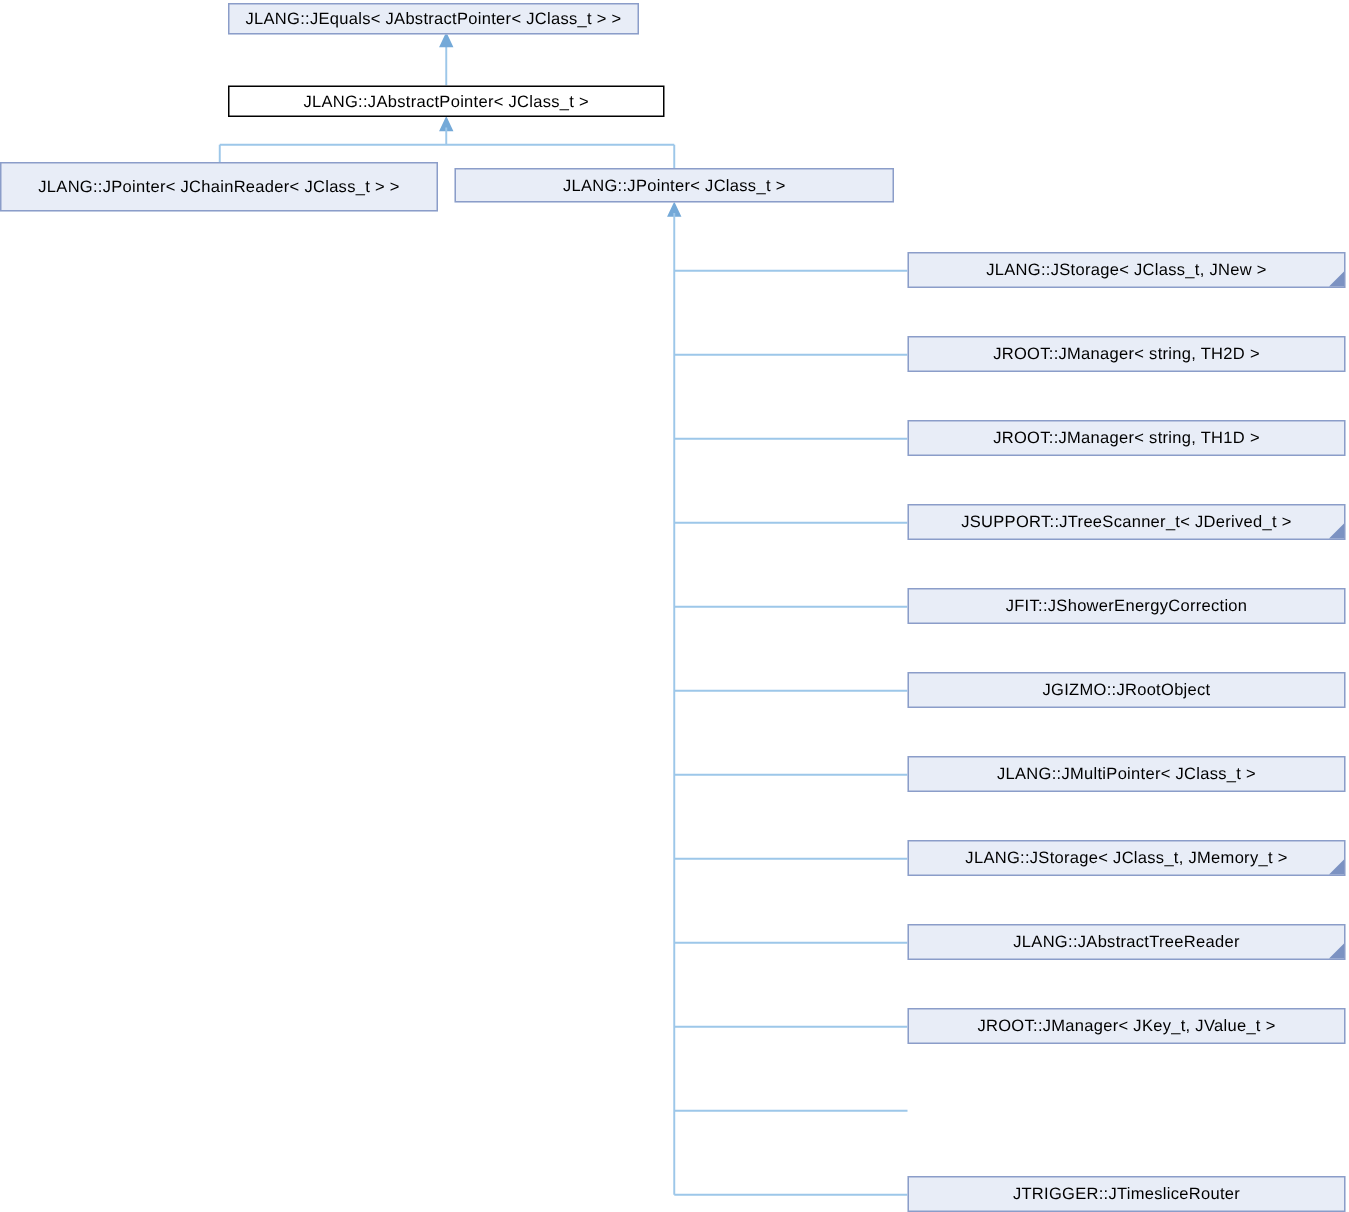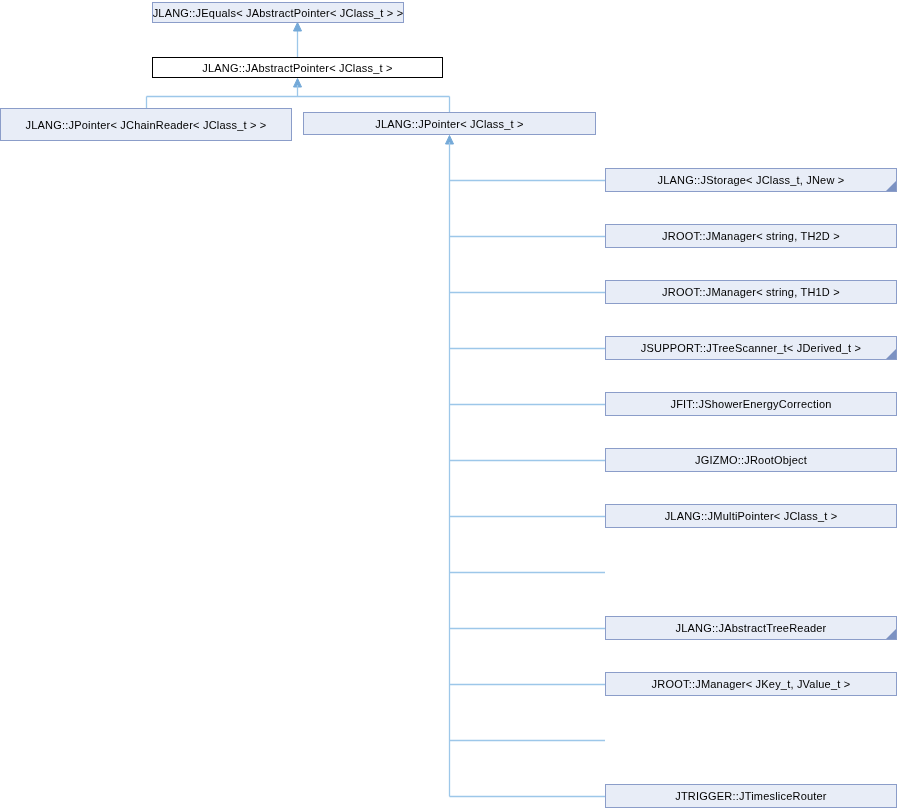--- a/index.html
+++ b/index.html
@@ -95,21 +95,21 @@
     <line x1="449.5" y1="404.5" x2="605" y2="404.5"></line>
     <line x1="449.5" y1="460.5" x2="605" y2="460.5"></line>
     <line x1="449.5" y1="516.5" x2="605" y2="516.5"></line>
     <line x1="449.5" y1="572.5" x2="605" y2="572.5"></line>
     <line x1="449.5" y1="628.5" x2="605" y2="628.5"></line>
     <line x1="449.5" y1="684.5" x2="605" y2="684.5"></line>
     <line x1="449.5" y1="740.5" x2="605" y2="740.5"></line>
     <line x1="449.5" y1="796.5" x2="605" y2="796.5"></line>
   </svg>
 
-  <div class="node" style="left:152px;top:2px;width:252px;height:21px">
+  <div class="node" style="left:152px;top:2px;width:274px;height:21px">
     <span>JLANG::JEquals&lt; JAbstractPointer&lt; JClass_t &gt; &gt;</span>
   </div>
 
   <div class="node current" style="left:152px;top:57px;width:291px;height:21px">
     <span>JLANG::JAbstractPointer&lt; JClass_t &gt;</span>
   </div>
 
   <div class="node" style="left:0px;top:108px;width:292px;height:33px">
     <span>JLANG::JPointer&lt; JChainReader&lt; JClass_t &gt; &gt;</span>
   </div>
@@ -140,20 +140,24 @@
   </div>
 
   <div class="node" style="left:605px;top:448px;width:292px;height:24px">
     <span>JGIZMO::JRootObject</span>
   </div>
 
   <div class="node" style="left:605px;top:504px;width:292px;height:24px">
     <span>JLANG::JMultiPointer&lt; JClass_t &gt;</span>
   </div>
 
+  <div class="node" style="left:605px;top:560px;width:292px;height:24px">
+    <span>JLANG::JStorage&lt; JClass_t, JMemory_t &gt;</span>
+    <i class="fold"></i>
+  </div>
 
   <div class="node" style="left:605px;top:616px;width:292px;height:24px">
     <span>JLANG::JAbstractTreeReader</span>
     <i class="fold"></i>
   </div>
 
   <div class="node" style="left:605px;top:672px;width:292px;height:24px">
     <span>JROOT::JManager&lt; JKey_t, JValue_t &gt;</span>
   </div>
 

